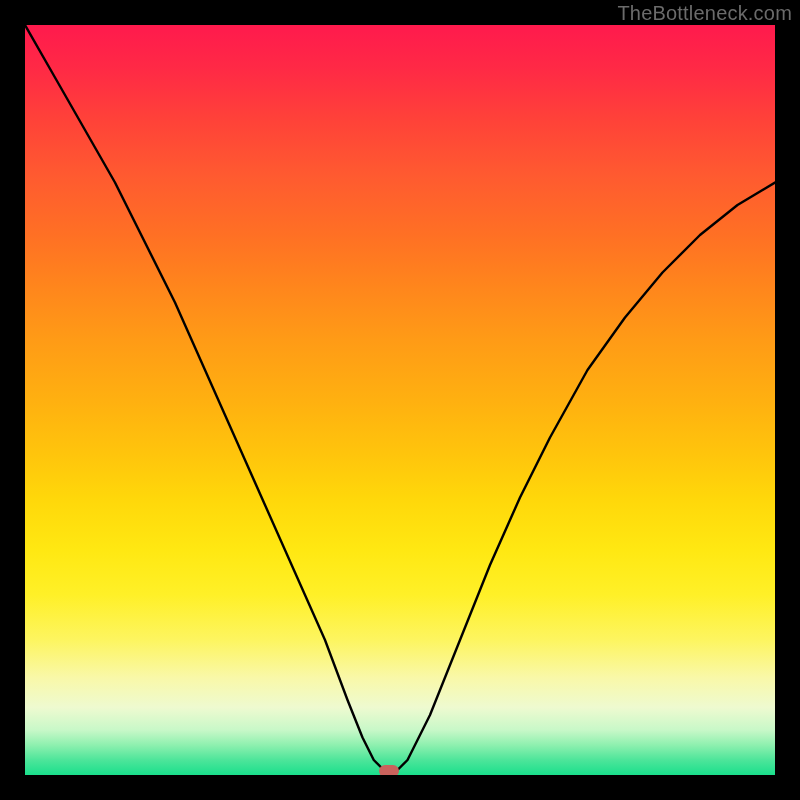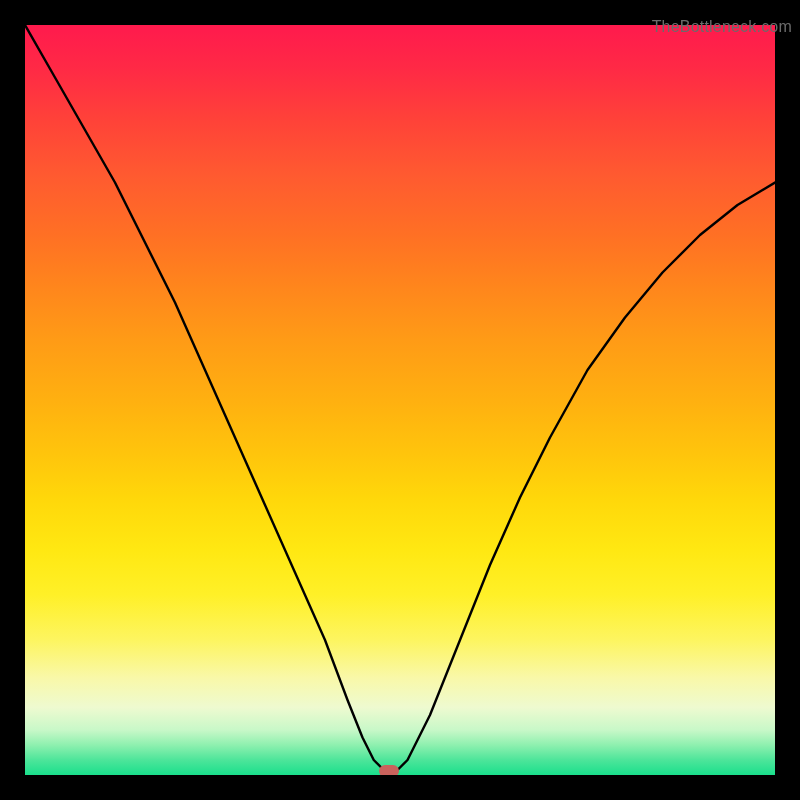--- a/index.html
+++ b/index.html
@@ -61,24 +61,24 @@
   }
   .curve-path {
     fill: none;
     stroke: #000000;
     stroke-width: 2.4;
     stroke-linecap: round;
     stroke-linejoin: round;
   }
   .watermark {
     position: absolute;
-    top: 18px;
+    top: 2px;
     right: 8px;
     color: #6b6b6b;
-    font-size: 16px;
+    font-size: 20px;
     font-weight: 400;
     letter-spacing: 0.2px;
     user-select: none;
   }
   .minpoint {
     position: absolute;
     width: 20px;
     height: 12px;
     border-radius: 6px;
     transform: translate(-50%, -50%);

